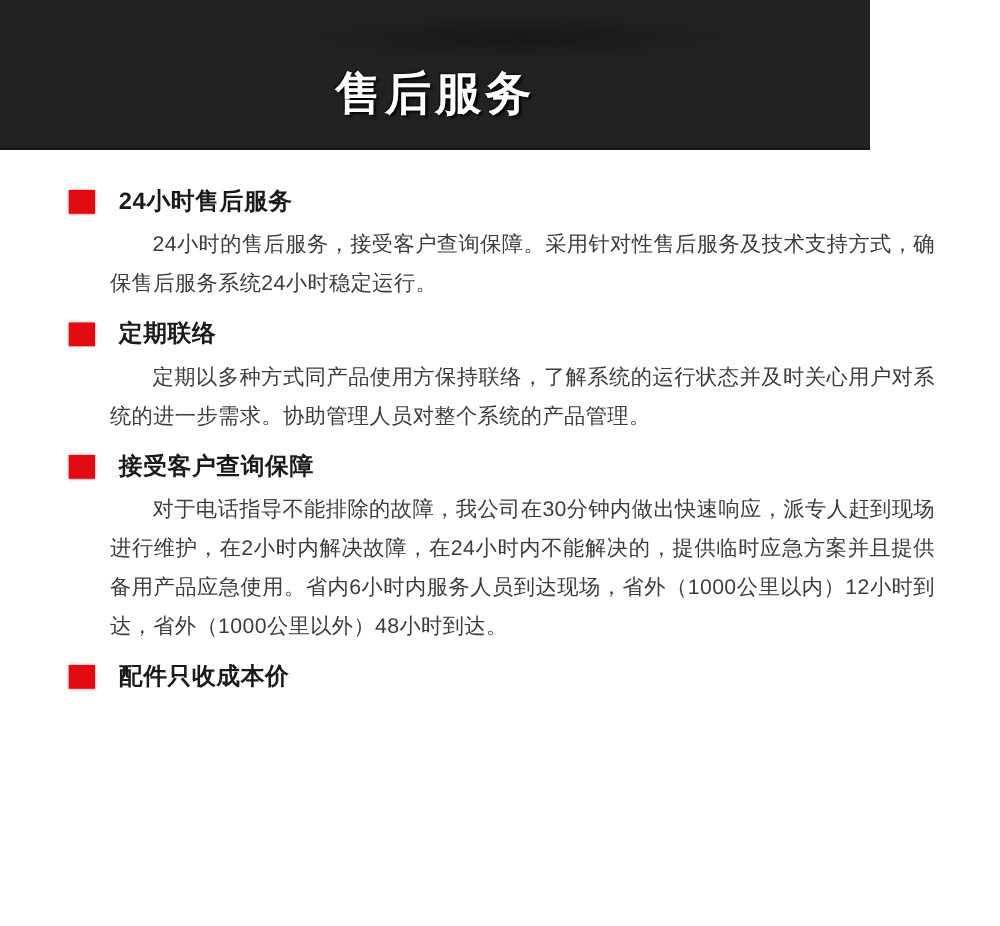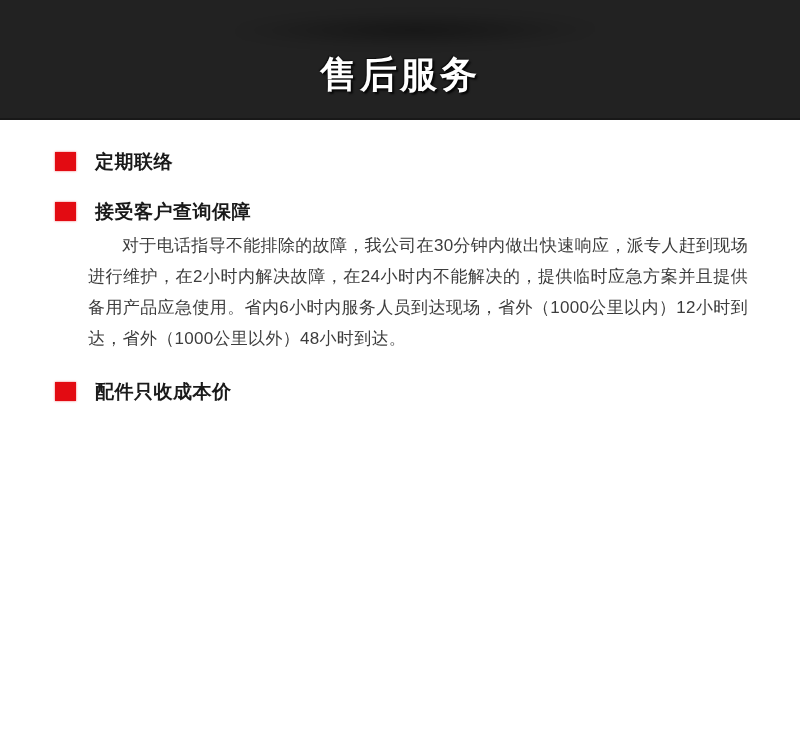--- a/index.html
+++ b/index.html
@@ -5,21 +5,21 @@
   * { box-sizing: border-box; margin: 0; padding: 0; }
   html, body { background: #ffffff; }
   body {
     width: 800px; height: 741px; overflow: hidden;
     font-family: "Liberation Sans", "DejaVu Sans", sans-serif;
     position: relative;
   }
   
   .banner {
     position: relative;
-    width: 800px; height: 120px;
+    width: 696px; height: 120px;
     background: #222222;
     border-bottom: 2px solid #181818;
     overflow: hidden;
   }
   .watermark {
     position: absolute; left: 230px; top: 12px;
     width: 370px; height: 36px;
     background: radial-gradient(ellipse at center, rgba(0,0,0,0.55), rgba(0,0,0,0) 70%);
     filter: blur(4px);
     transform: skewX(-18deg);
@@ -32,21 +32,21 @@
     font-size: 37px;
     font-weight: 700;
     letter-spacing: 3px;
     text-shadow: 2px 2px 2px rgba(0,0,0,0.85), -1px -1px 1px rgba(0,0,0,0.6);
   }
   
   .content {
     padding: 30px 52px 0 88px;
   }
   .section { position: relative; }
-  .section + .section { margin-top: 26px; }
+  .section + .section { margin-top: 14px; }
   .sec-head {
     position: relative;
     padding-left: 7px;
     margin-bottom: 6px;
   }
   .bullet {
     position: absolute;
     left: -33px; top: 2px;
     width: 21px; height: 19px;
     background: #e30b12;
@@ -72,26 +72,34 @@
 </head>
 <body>
 
 <header class="banner">
   <div class="watermark"></div>
   <h1 class="banner-title">售后服务</h1>
 </header>
 
 <main class="content">
 
+  <section class="section">
+    <div class="sec-head">
+      <span class="bullet"></span>
+      <h2>24小时售后服务</h2>
+    </div>
+    <p>24小时的售后服务，接受客户查询保障。采用针对性售后服务及技术支持方式，确保售后服务系统24小时稳定运行。</p>
+  </section>
 
   <section class="section">
     <div class="sec-head">
       <span class="bullet"></span>
       <h2>定期联络</h2>
     </div>
+    <p>定期以多种方式同产品使用方保持联络，了解系统的运行状态并及时关心用户对系统的进一步需求。协助管理人员对整个系统的产品管理。</p>
   </section>
 
   <section class="section">
     <div class="sec-head">
       <span class="bullet"></span>
       <h2>接受客户查询保障</h2>
     </div>
     <p>对于电话指导不能排除的故障，我公司在30分钟内做出快速响应，派专人赶到现场进行维护，在2小时内解决故障，在24小时内不能解决的，提供临时应急方案并且提供备用产品应急使用。省内6小时内服务人员到达现场，省外（1000公里以内）12小时到达，省外（1000公里以外）48小时到达。</p>
   </section>
 

